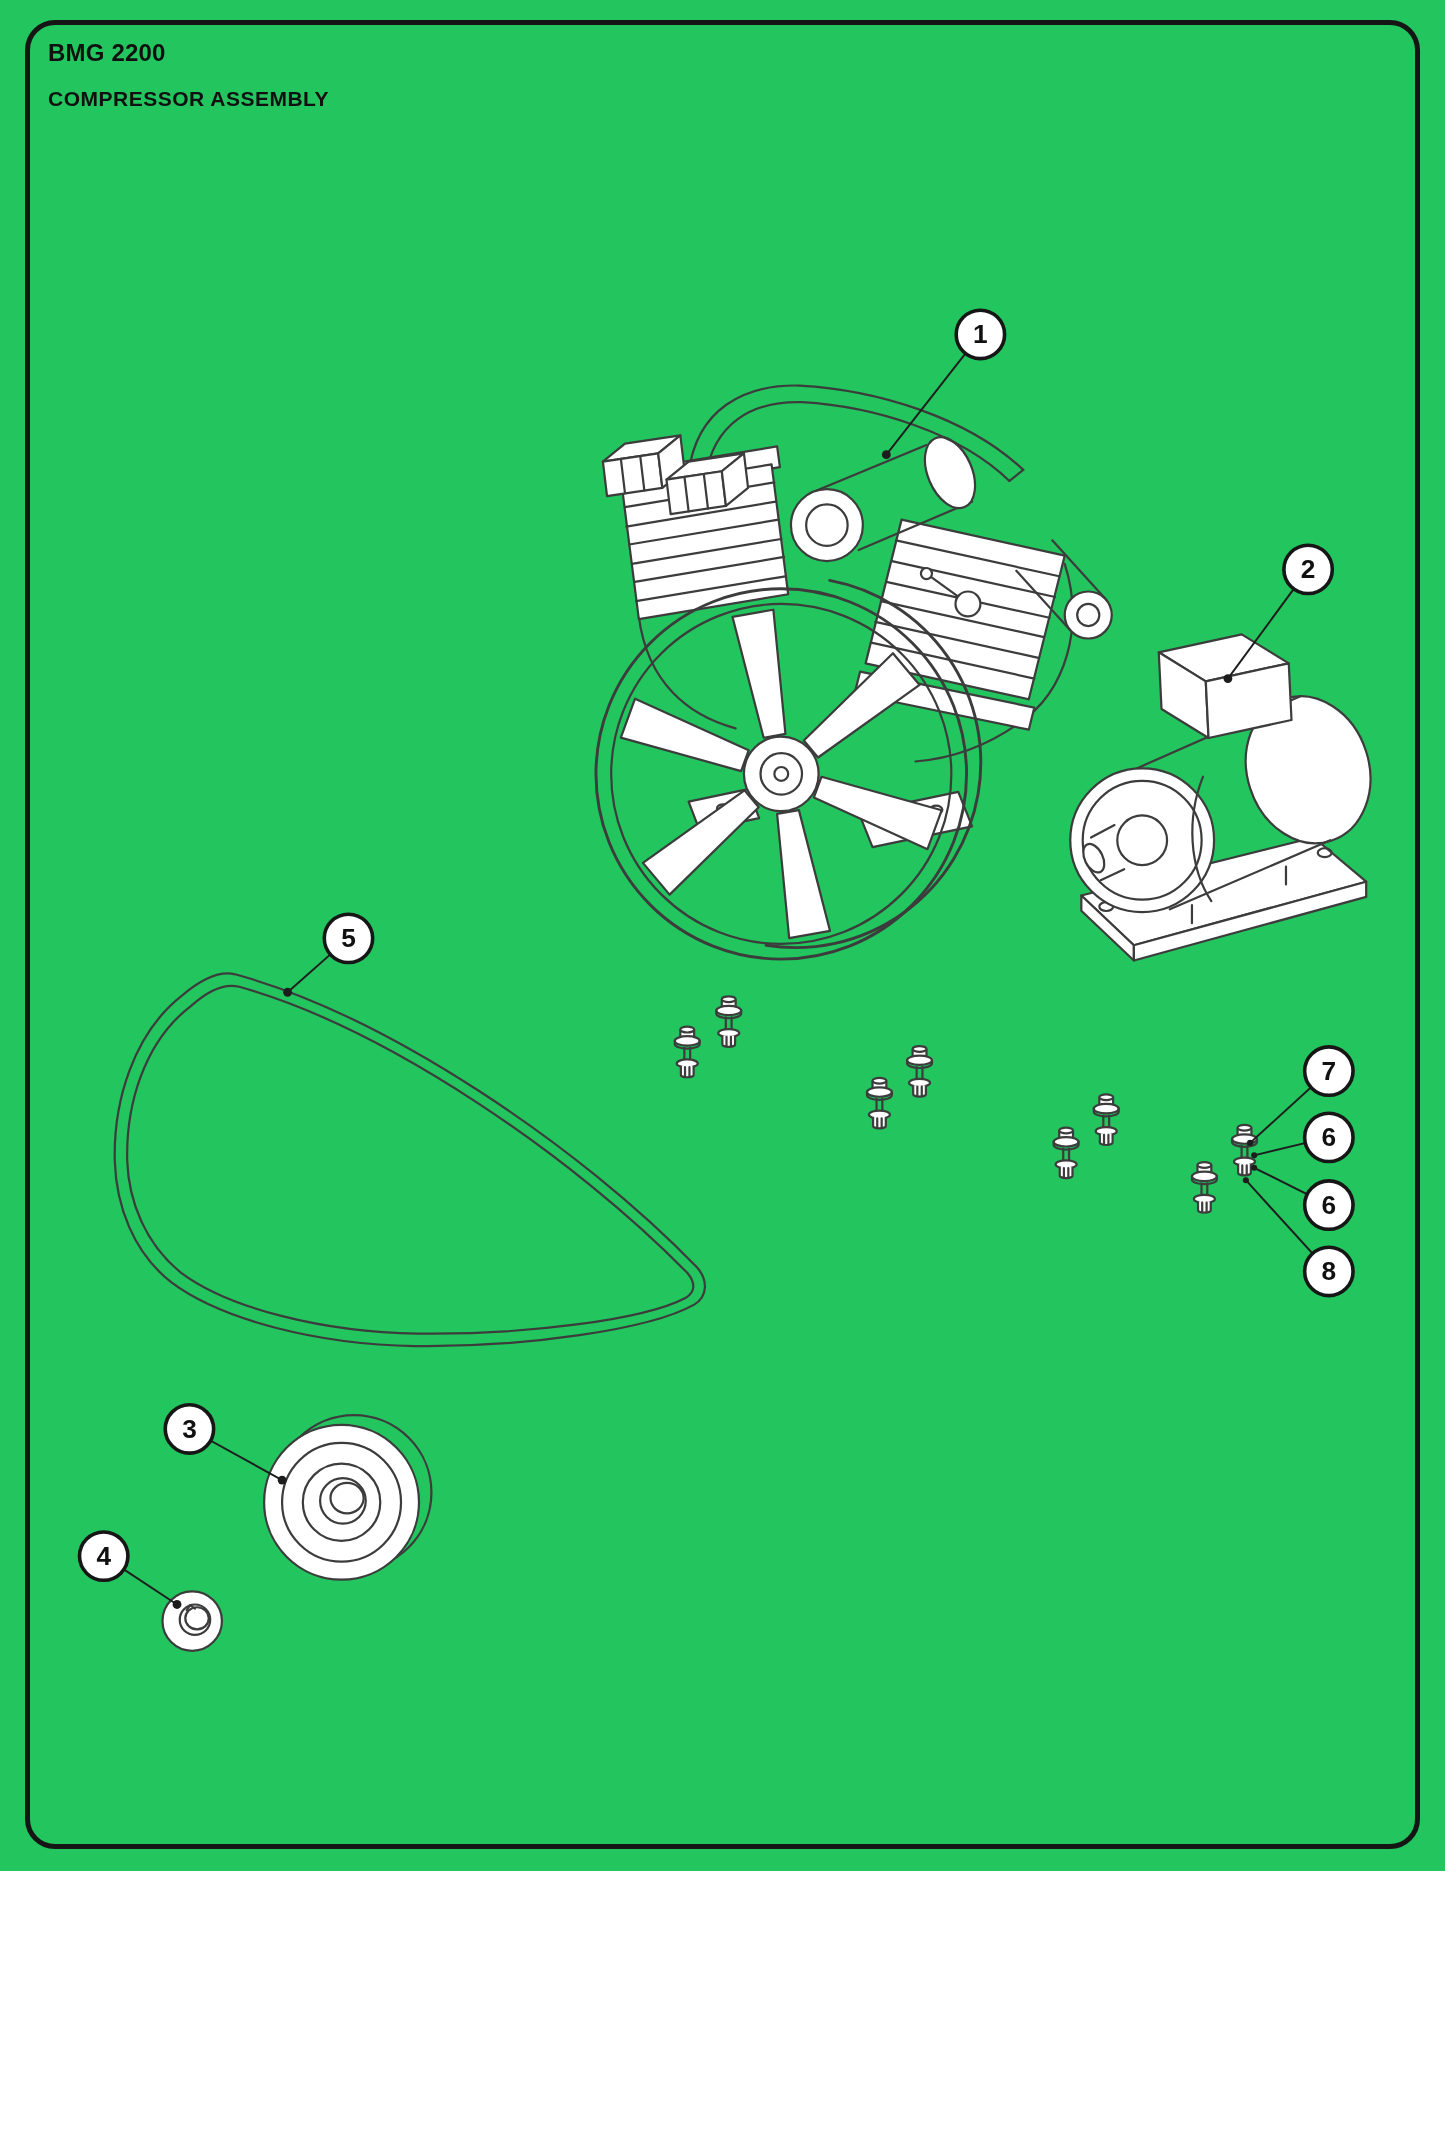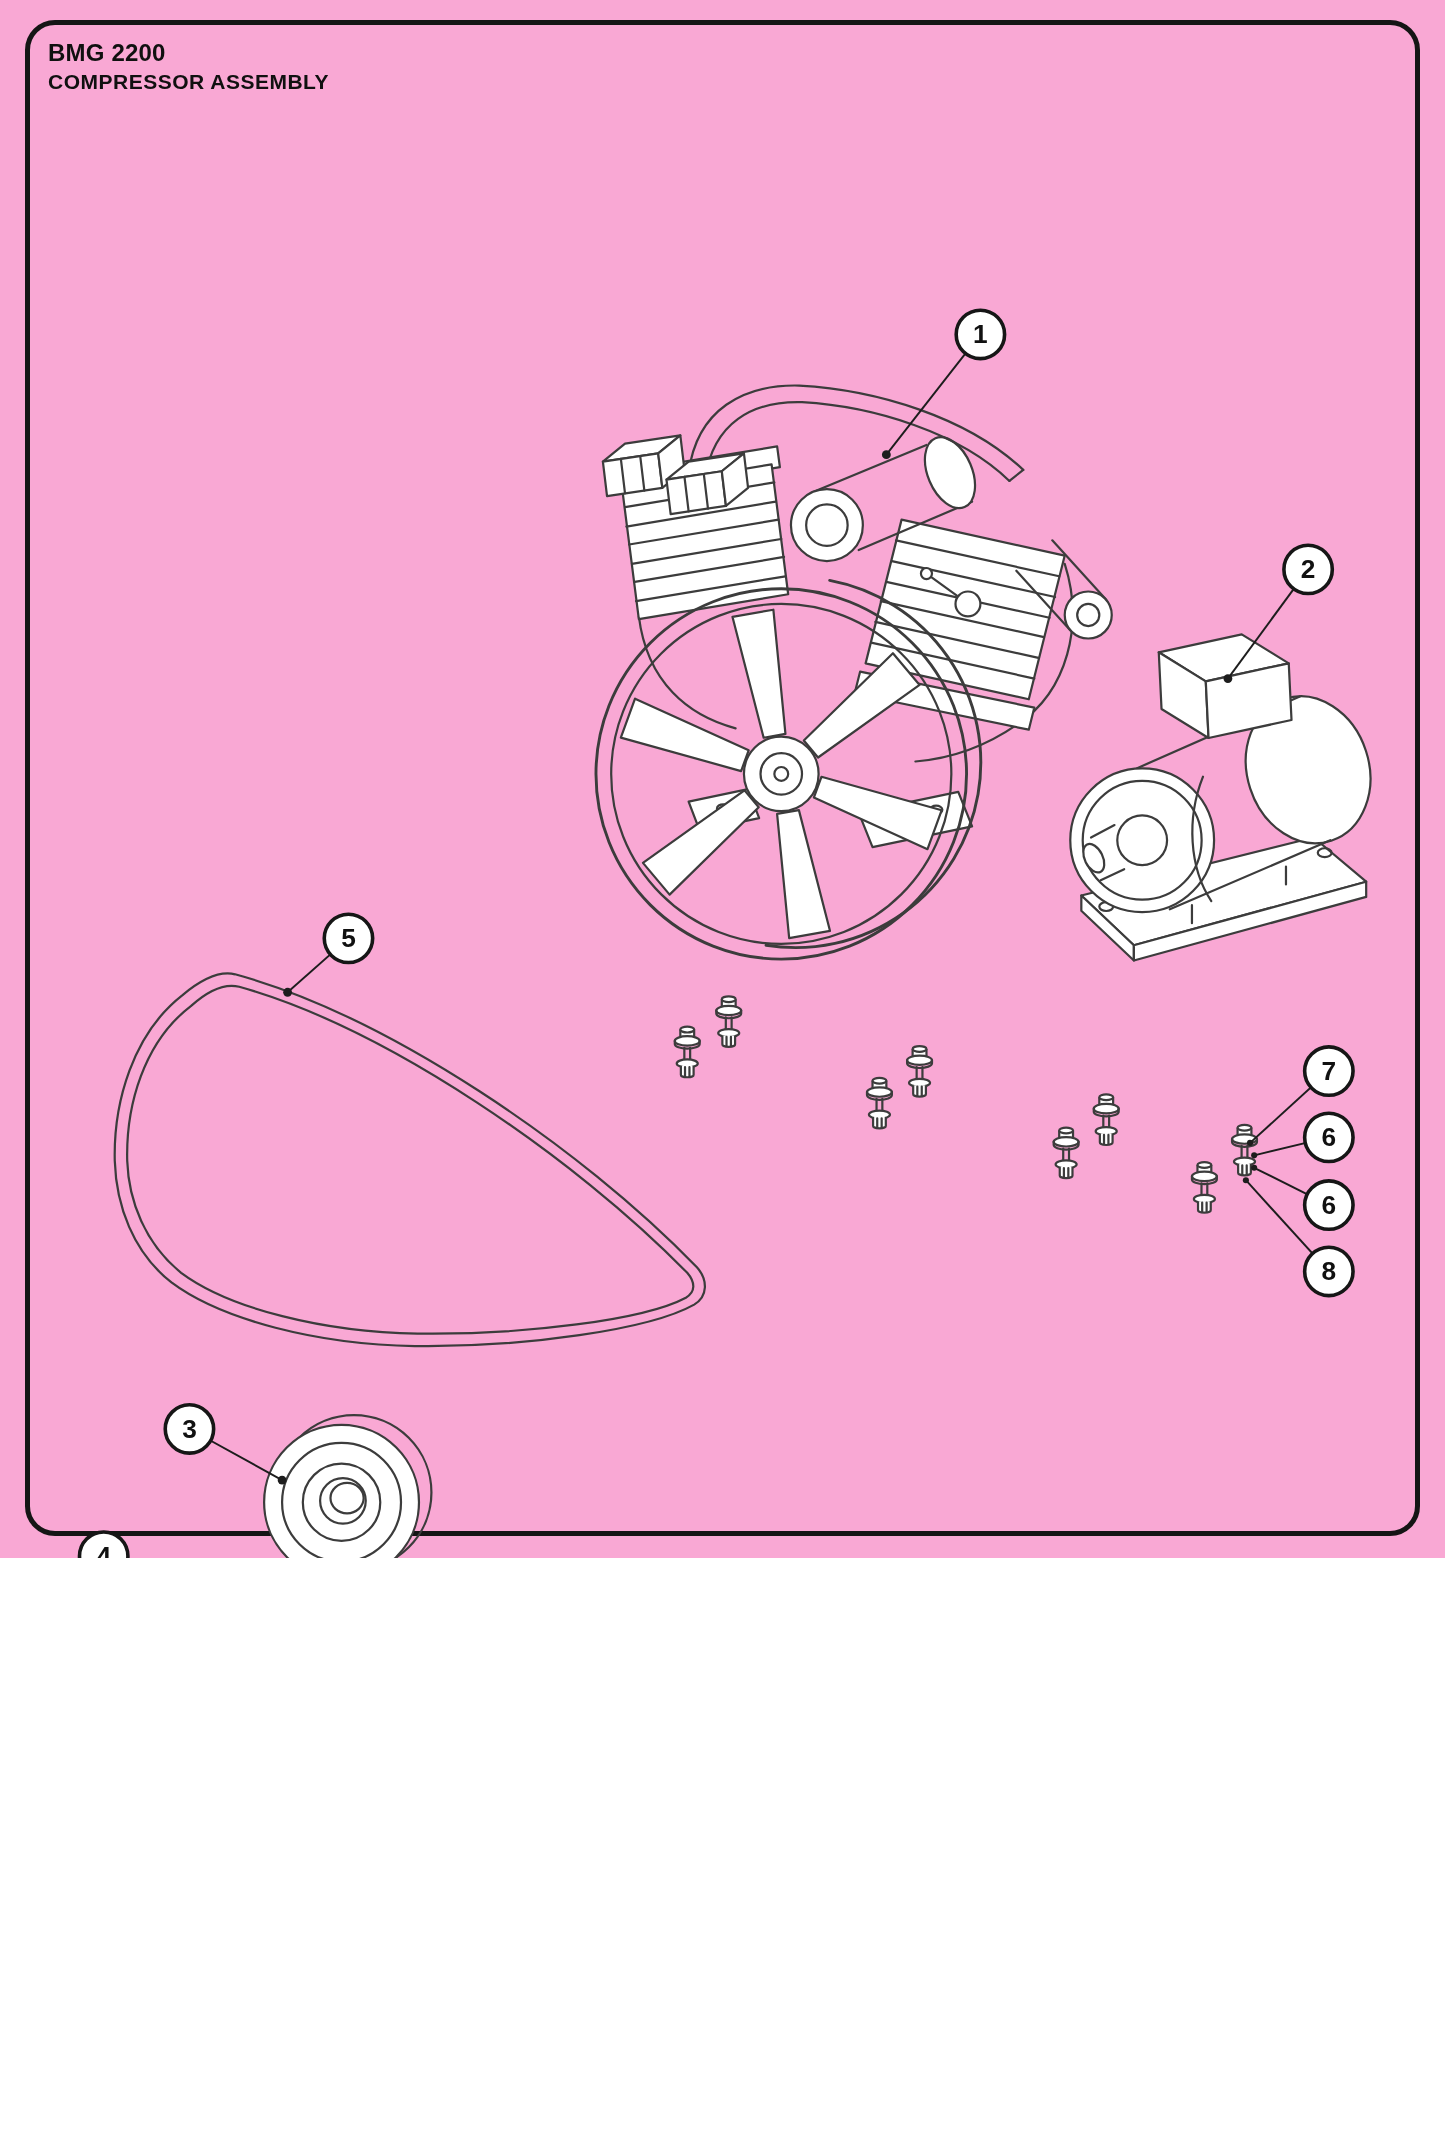--- a/index.html
+++ b/index.html
@@ -1,22 +1,22 @@
 <!DOCTYPE html>
 <html><head>
 <meta charset="utf-8">
 <style>
   html,body{margin:0;padding:0;background:#ffffff;}
-  .page{position:relative;width:1445px;height:1558px;background:#f9a8d4;
+  .page{position:relative;width:1445px;height:1871px;background:#22c55e;
         font-family:"Liberation Sans",sans-serif;overflow:hidden;}
   .frame{position:absolute;left:25px;top:20px;right:25px;bottom:22px;
          border:5px solid #151515;border-radius:30px;}
   .title-block{position:absolute;left:48px;top:40px;color:#101010;z-index:5;}
   .title-product{font-size:24px;font-weight:700;letter-spacing:0.2px;line-height:1.1;}
-  .title-assembly{font-size:21px;font-weight:700;letter-spacing:0.5px;line-height:1.2;margin-top:3px;}
+  .title-assembly{font-size:21px;font-weight:700;letter-spacing:0.5px;line-height:1.2;margin-top:20px;}
   svg.canvas{position:absolute;left:0;top:0;width:1445px;height:2149px;}
   .ln{fill:none;stroke:#3c3c3c;stroke-width:1.6;stroke-linecap:round;stroke-linejoin:round;}
   .lnw{fill:#ffffff;stroke:#3c3c3c;stroke-width:1.6;stroke-linejoin:round;}
   .thick{stroke-width:2.1;}
   .leader{stroke:#1d1d1d;stroke-width:1.4;fill:none;}
   .dot{fill:#1d1d1d;stroke:none;}
   .bubble{fill:#ffffff;stroke:#161616;stroke-width:2.6;}
   .callout-num{font-family:"Liberation Sans",sans-serif;font-size:19px;font-weight:700;
                fill:#111111;text-anchor:middle;}
 </style>

